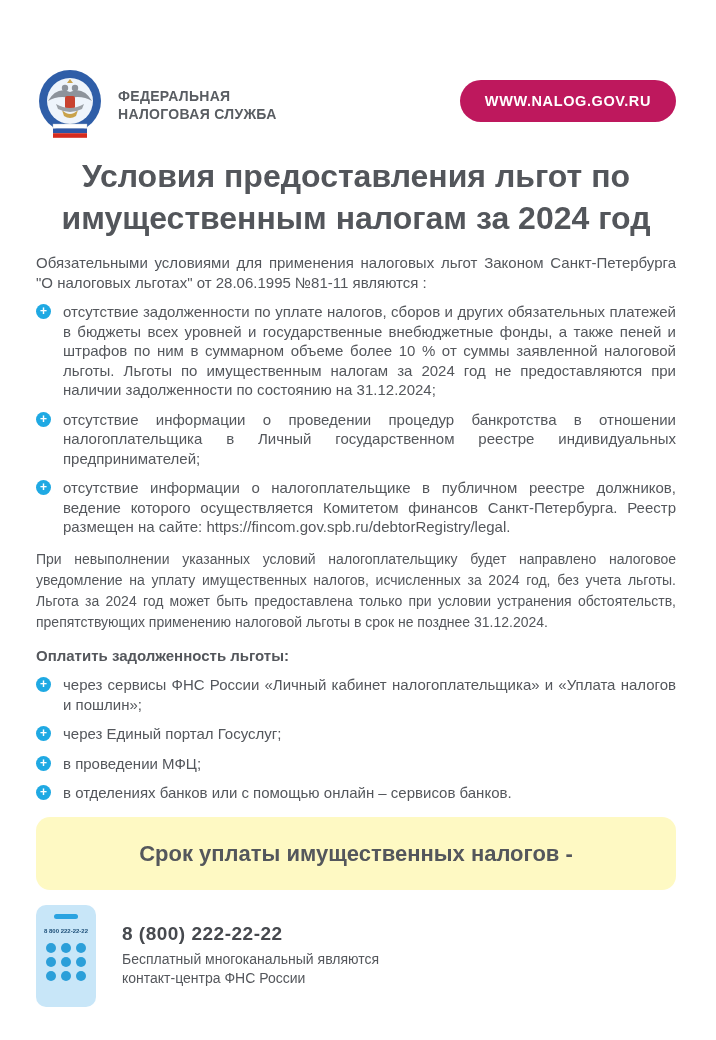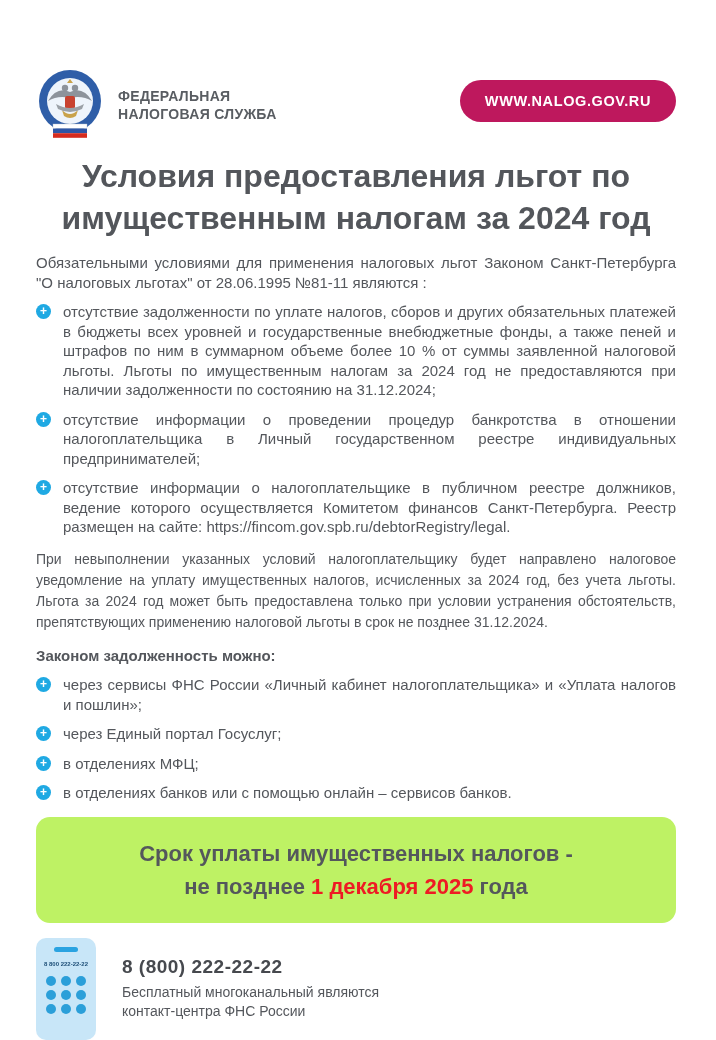--- a/index.html
+++ b/index.html
@@ -45,21 +45,21 @@
     flex: 0 0 15px; width: 15px; height: 15px; border-radius: 50%;
     background: #1fa9e3; color: #ffffff; font-size: 12px; line-height: 15px;
     text-align: center; font-weight: bold; margin-top: 2px;
   }
   .bullet-text { font-size: 15px; line-height: 19.5px; text-align: justify; margin: 0; }
   .para { font-size: 14px; line-height: 21px; text-align: justify; margin: 12px 0 0; }
   .subheading { font-weight: bold; font-size: 15px; line-height: 19.5px; margin: 13px 0 0; }
 
   
   .banner {
-    margin-top: 14px; background: #bef264; border-radius: 14px;
+    margin-top: 14px; background: #fef9c3; border-radius: 14px;
     padding: 20px 30px; text-align: center;
     font-weight: bold; font-size: 22px; line-height: 1.5; color: #54575c;
   }
   .banner .red { color: #ee1b24; }
 
   
   .footer { display: flex; align-items: center; gap: 26px; margin-top: 15px; }
   .phone-icon {
     width: 60px; height: 102px; background: #c8e6f8; border-radius: 10px;
     padding-top: 9px; flex: 0 0 auto;
@@ -124,43 +124,42 @@
       <p class="bullet-text">отсутствие информации о проведении процедур банкротства в отношении налогоплательщика в Личный государственном реестре индивидуальных предпринимателей;</p>
     </li>
     <li class="bullet">
       <span class="bullet-icon">+</span>
       <p class="bullet-text">отсутствие информации о налогоплательщике в публичном реестре должников, ведение которого осуществляется Комитетом финансов Санкт-Петербурга. Реестр размещен на сайте: https://fincom.gov.spb.ru/debtorRegistry/legal.</p>
     </li>
   </ul>
 
   <p class="para">При невыполнении указанных условий налогоплательщику будет направлено налоговое уведомление на уплату имущественных налогов, исчисленных за 2024 год, без учета льготы. Льгота за 2024 год может быть предоставлена только при условии устранения обстоятельств, препятствующих применению налоговой льготы в срок не позднее 31.12.2024.</p>
 
-  <p class="subheading">Законом задолженность можно:</p>
+  <p class="subheading">Оплатить задолженность льготы:</p>
   <ul class="bullets">
     <li class="bullet">
       <span class="bullet-icon">+</span>
       <p class="bullet-text">через сервисы ФНС России «Личный кабинет налогоплательщика» и «Уплата налогов и пошлин»;</p>
     </li>
     <li class="bullet">
       <span class="bullet-icon">+</span>
       <p class="bullet-text">через Единый портал Госуслуг;</p>
     </li>
     <li class="bullet">
       <span class="bullet-icon">+</span>
-      <p class="bullet-text">в отделениях МФЦ;</p>
+      <p class="bullet-text">в проведении МФЦ;</p>
     </li>
     <li class="bullet">
       <span class="bullet-icon">+</span>
       <p class="bullet-text">в отделениях банков или с помощью онлайн – сервисов банков.</p>
     </li>
   </ul>
 
   <div class="banner">
     <div>Срок уплаты имущественных налогов -</div>
-    <div><span>не позднее </span><span class="red">1 декабря 2025</span><span> года</span></div>
   </div>
 
   <div class="footer">
     <div class="phone-icon">
       <div class="phone-speaker"></div>
       <div class="phone-icon-label">8 800 222-22-22</div>
       <div class="keypad">
         <span class="key"></span>
           <span class="key"></span>
           <span class="key"></span>

